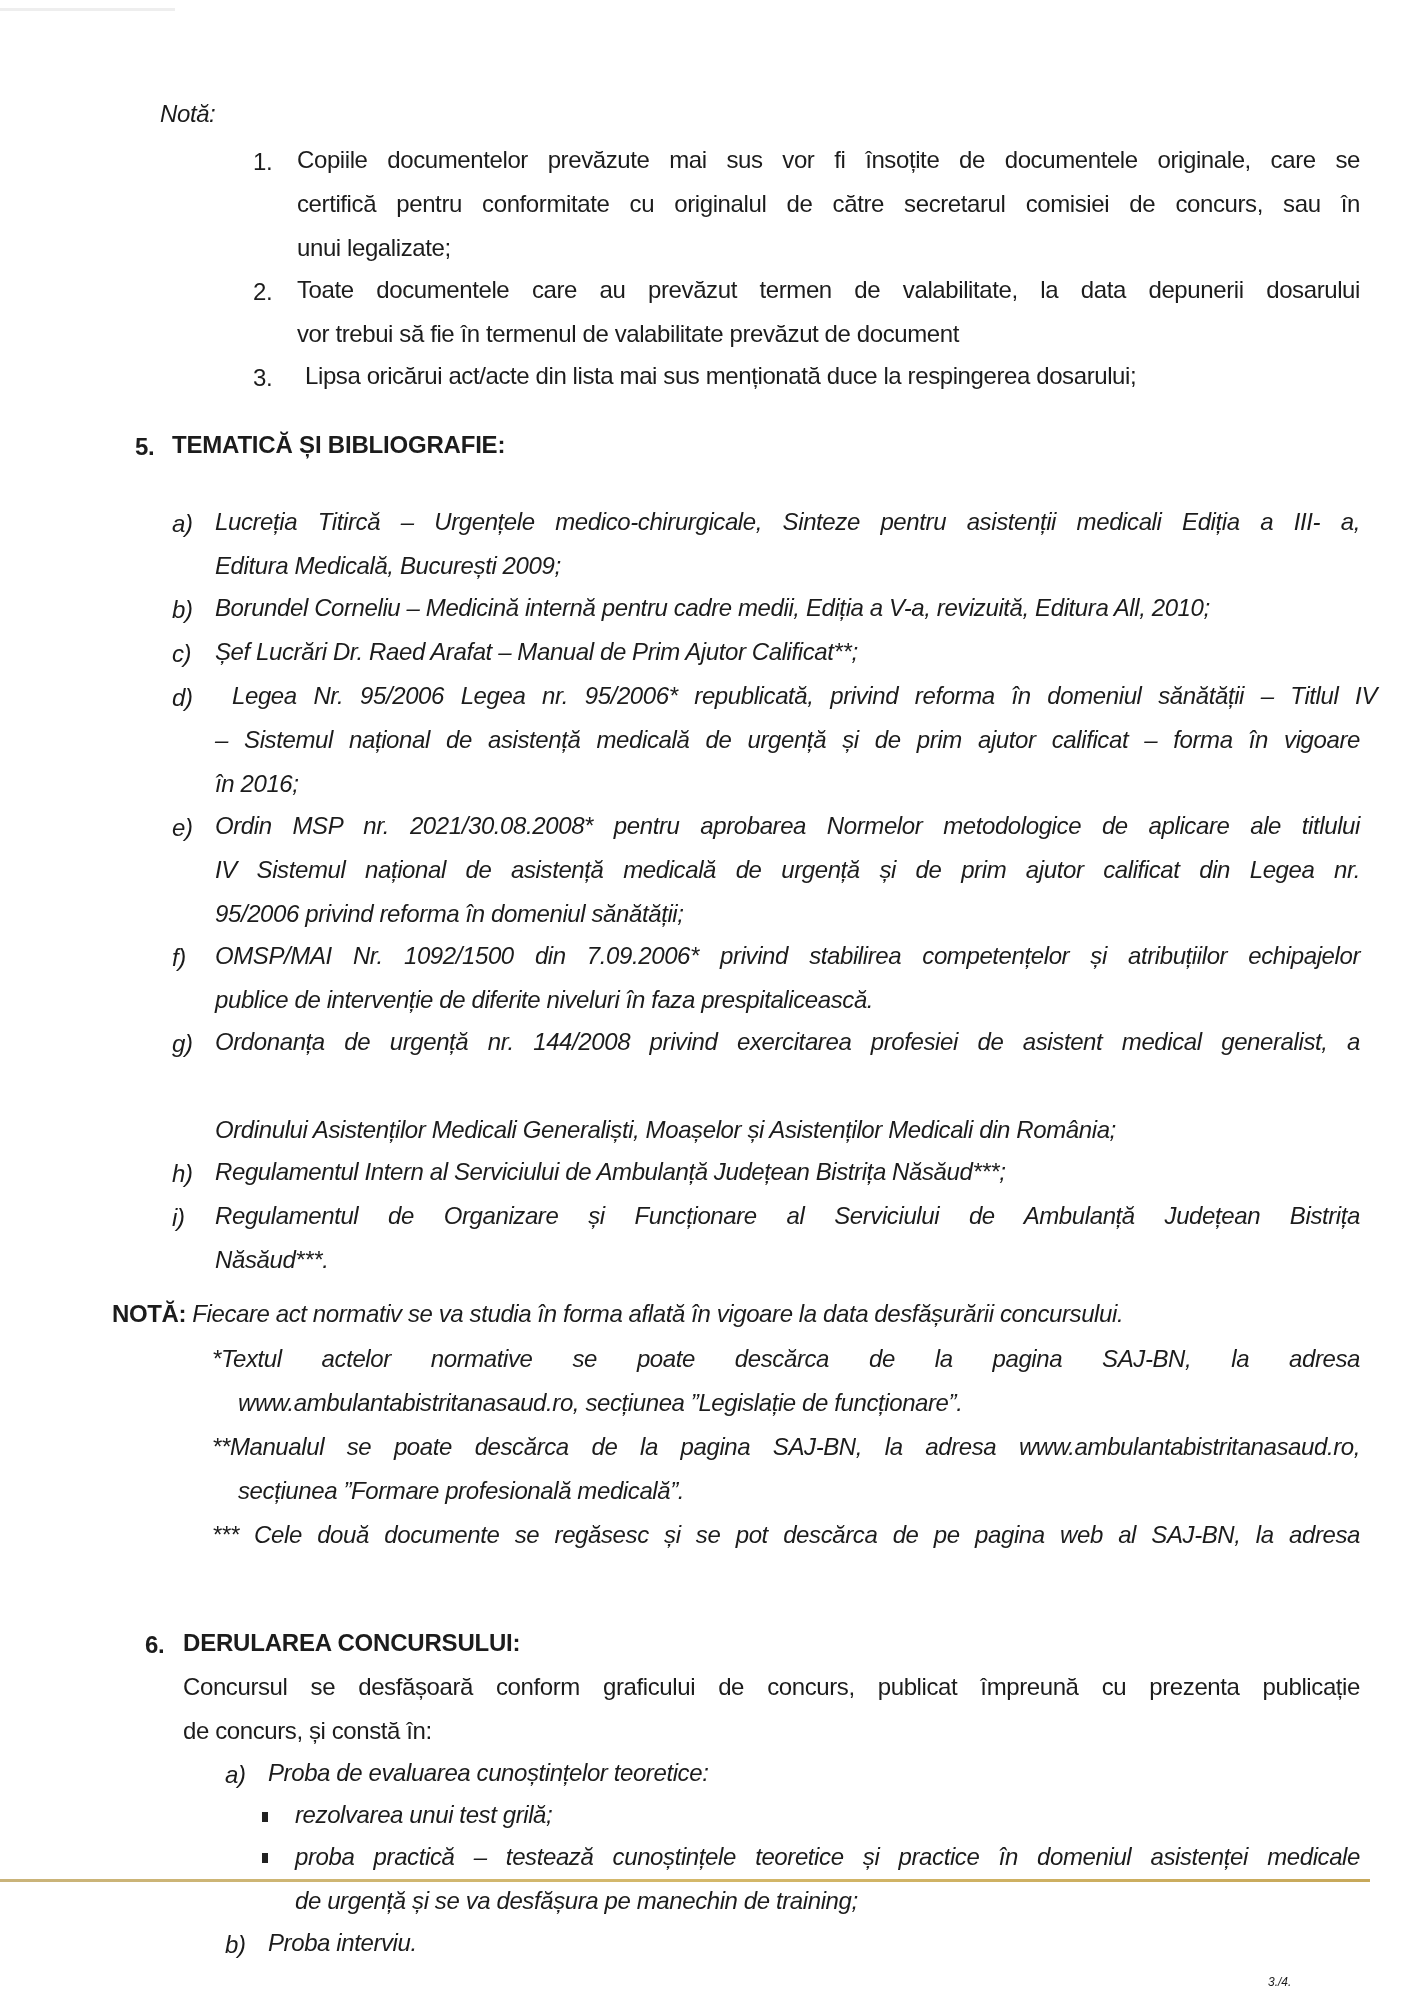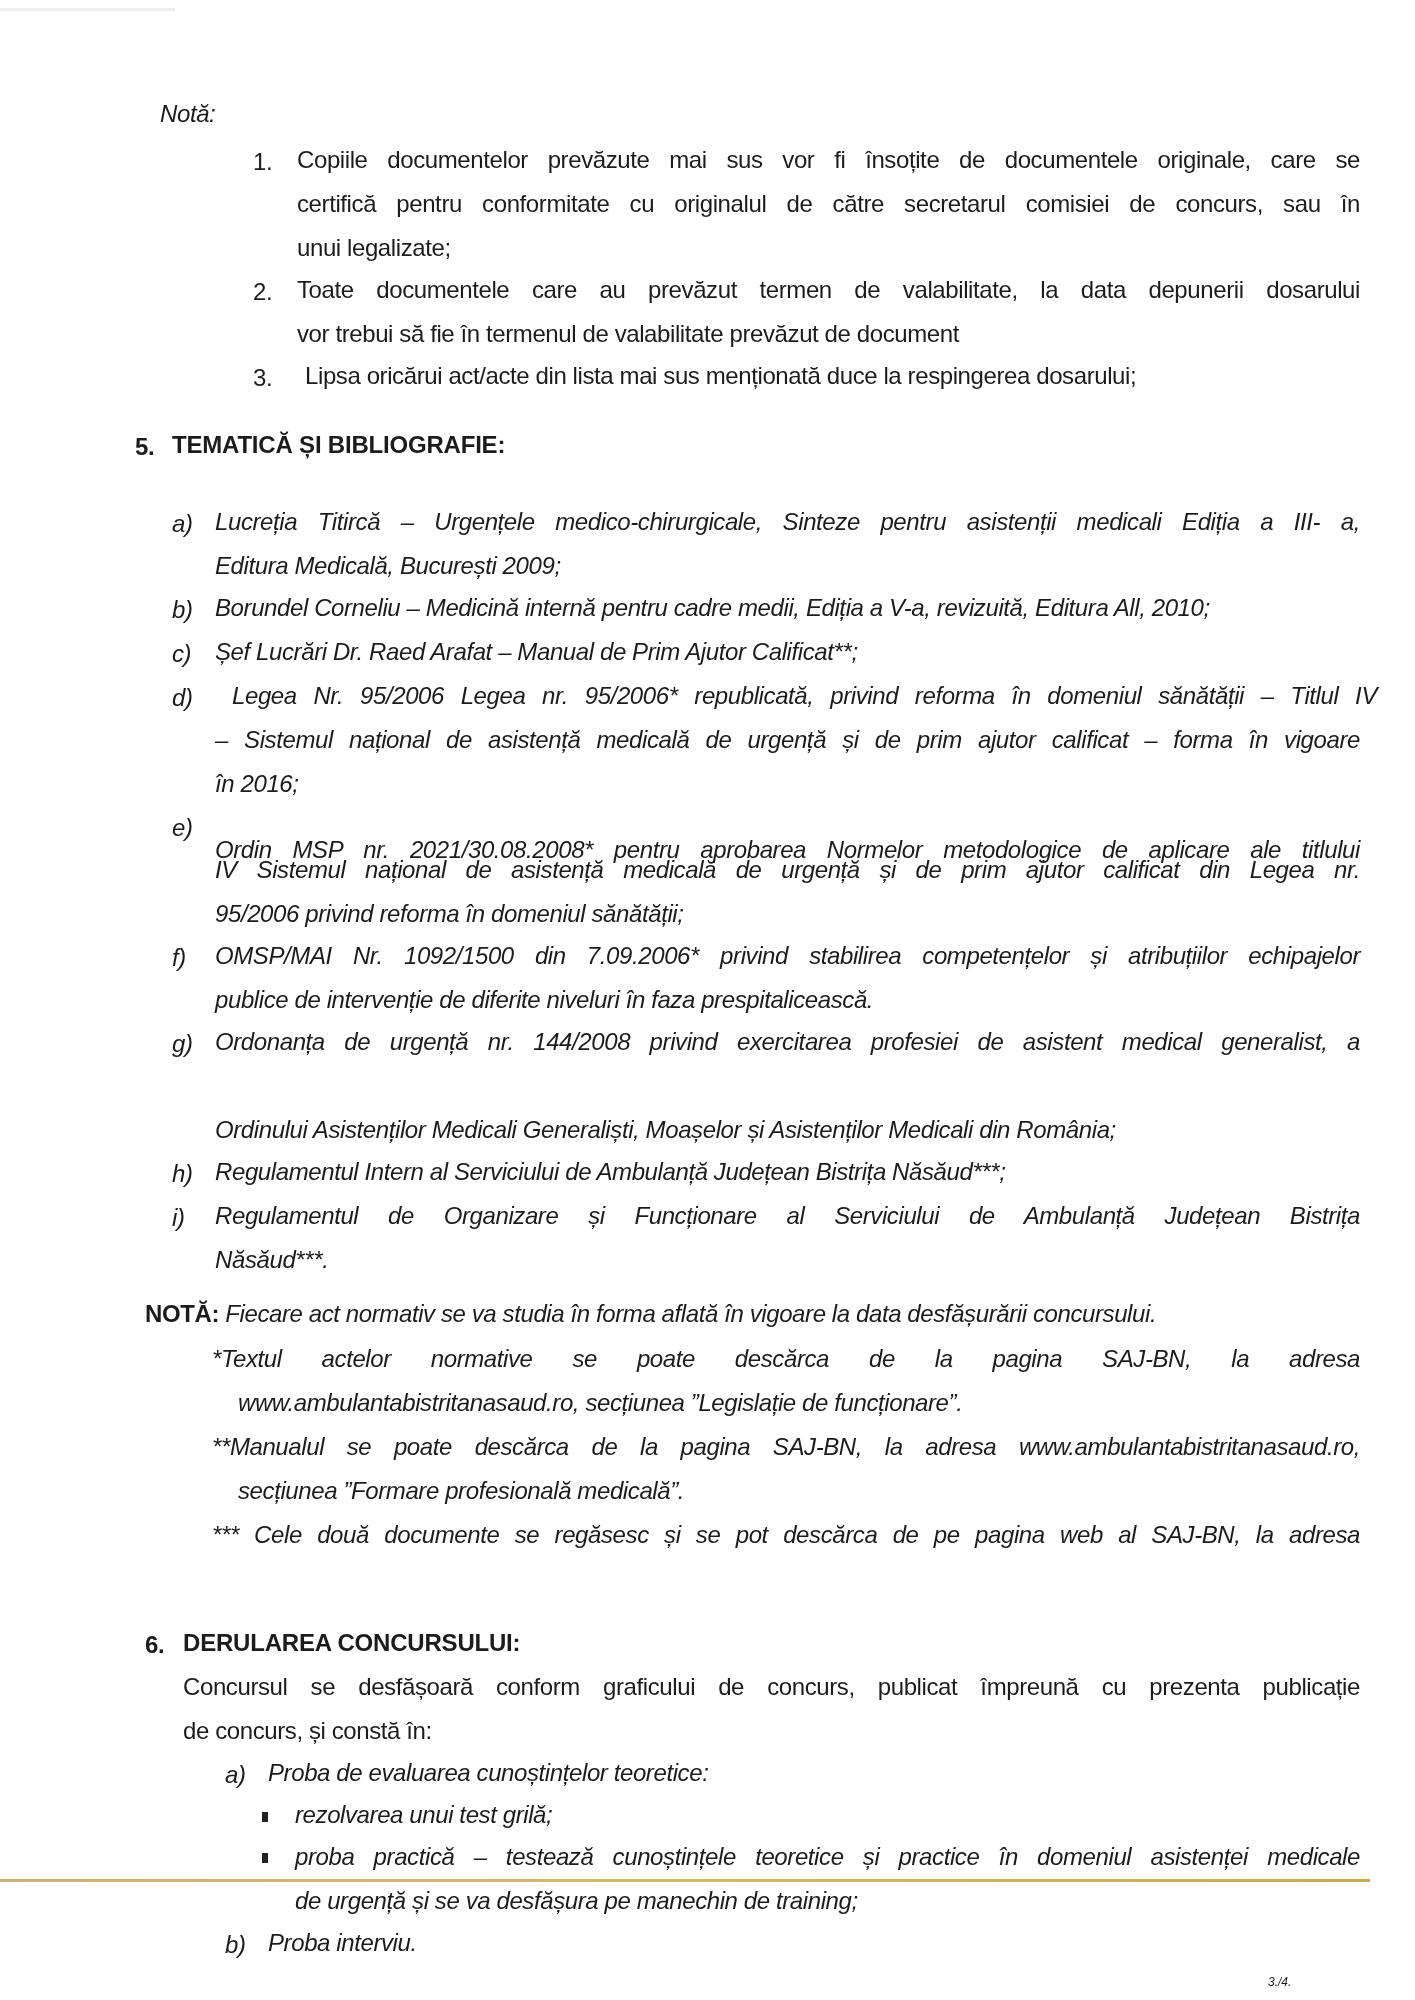--- a/index.html
+++ b/index.html
@@ -56,40 +56,40 @@
 
   <div class="abs txt it" style="left:172px; top:640px;">c)</div>
   <div class="abs txt it" style="left:215px; top:638px;">Șef Lucrări Dr. Raed Arafat – Manual de Prim Ajutor Calificat**;</div>
 
   <div class="abs txt it" style="left:172px; top:684px;">d)</div>
   <div class="abs txt it just" style="left:232px; top:682px; width:1145px;">Legea Nr. 95/2006 Legea nr. 95/2006* republicată, privind reforma în domeniul sănătății – Titlul IV</div>
   <div class="abs txt it just" style="left:215px; top:726px; width:1145px;">– Sistemul național de asistență medicală de urgență și de prim ajutor calificat – forma în vigoare</div>
   <div class="abs txt it" style="left:215px; top:770px;">în 2016;</div>
 
   <div class="abs txt it" style="left:172px; top:814px;">e)</div>
-  <div class="abs txt it just" style="left:215px; top:812px; width:1145px;margin-top:24px;">Ordin MSP nr. 2021/30.08.2008*  pentru aprobarea Normelor metodologice de aplicare ale titlului</div>
+  <div class="abs txt it just" style="left:215px; top:812px; width:1145px;">Ordin MSP nr. 2021/30.08.2008*  pentru aprobarea Normelor metodologice de aplicare ale titlului</div>
   <div class="abs txt it just" style="left:215px; top:856px; width:1145px;">IV Sistemul național de asistență medicală de urgență și de prim ajutor calificat din Legea nr.</div>
   <div class="abs txt it" style="left:215px; top:900px;">95/2006 privind reforma în domeniul sănătății;</div>
 
   <div class="abs txt it" style="left:172px; top:944px;">f)</div>
   <div class="abs txt it just" style="left:215px; top:942px; width:1145px;">OMSP/MAI Nr. 1092/1500 din 7.09.2006* privind stabilirea competențelor și atribuțiilor echipajelor</div>
   <div class="abs txt it" style="left:215px; top:986px;">publice de intervenție de diferite niveluri în faza prespitalicească.</div>
 
   <div class="abs txt it" style="left:172px; top:1030px;">g)</div>
   <div class="abs txt it just" style="left:215px; top:1028px; width:1145px;">Ordonanța de urgență nr. 144/2008 privind exercitarea profesiei de asistent medical generalist, a</div>
   <div class="abs txt it" style="left:215px; top:1116px;">Ordinului Asistenților Medicali Generaliști, Moașelor și Asistenților Medicali din România;</div>
 
   <div class="abs txt it" style="left:172px; top:1160px;">h)</div>
   <div class="abs txt it" style="left:215px; top:1158px;">Regulamentul Intern al Serviciului de Ambulanță Județean Bistrița Năsăud***;</div>
 
   <div class="abs txt it" style="left:172px; top:1204px;">i)</div>
   <div class="abs txt it just" style="left:215px; top:1202px; width:1145px;">Regulamentul de Organizare și Funcționare al Serviciului de Ambulanță Județean Bistrița</div>
   <div class="abs txt it" style="left:215px; top:1246px;">Năsăud***.</div>
 
-  <div class="abs txt" style="left:112px; top:1300px;margin-left:33px;">
+  <div class="abs txt" style="left:112px; top:1300px;">
     <span class="bold">NOTĂ:</span>
     <span class="it">Fiecare act normativ se va studia în forma aflată în vigoare la data desfășurării concursului.</span>
   </div>
 
   <div class="abs txt it just" style="left:212px; top:1345px; width:1148px;">*Textul actelor normative se poate descărca de la pagina SAJ-BN, la adresa</div>
   <div class="abs txt it" style="left:238px; top:1389px;">www.ambulantabistritanasaud.ro, secțiunea ”Legislație de funcționare”.</div>
 
   <div class="abs txt it just" style="left:212px; top:1433px; width:1148px;">**Manualul se poate descărca de la pagina SAJ-BN, la adresa www.ambulantabistritanasaud.ro,</div>
   <div class="abs txt it" style="left:238px; top:1477px;">secțiunea ”Formare profesională medicală”.</div>
 

